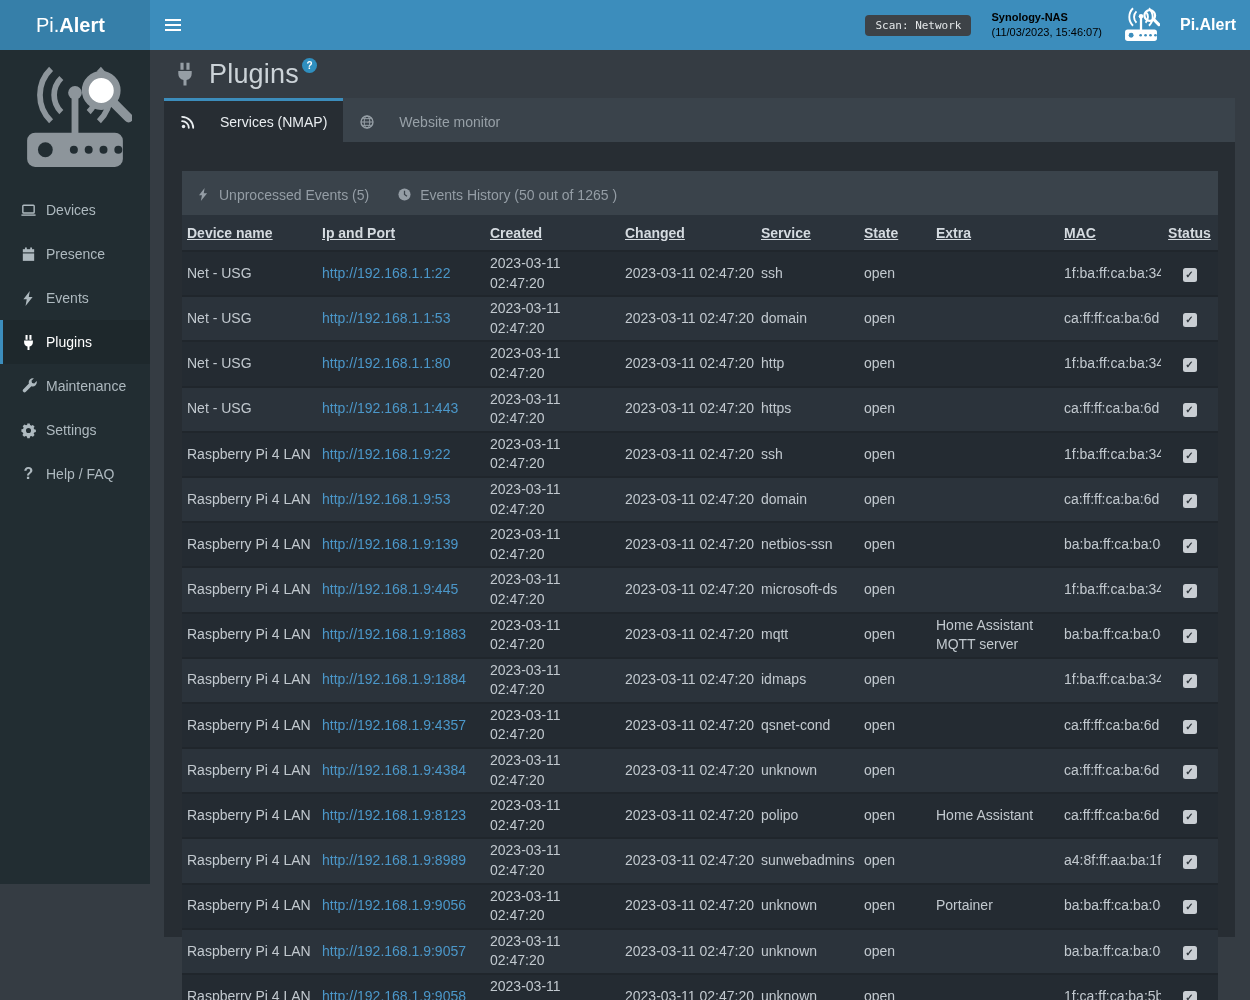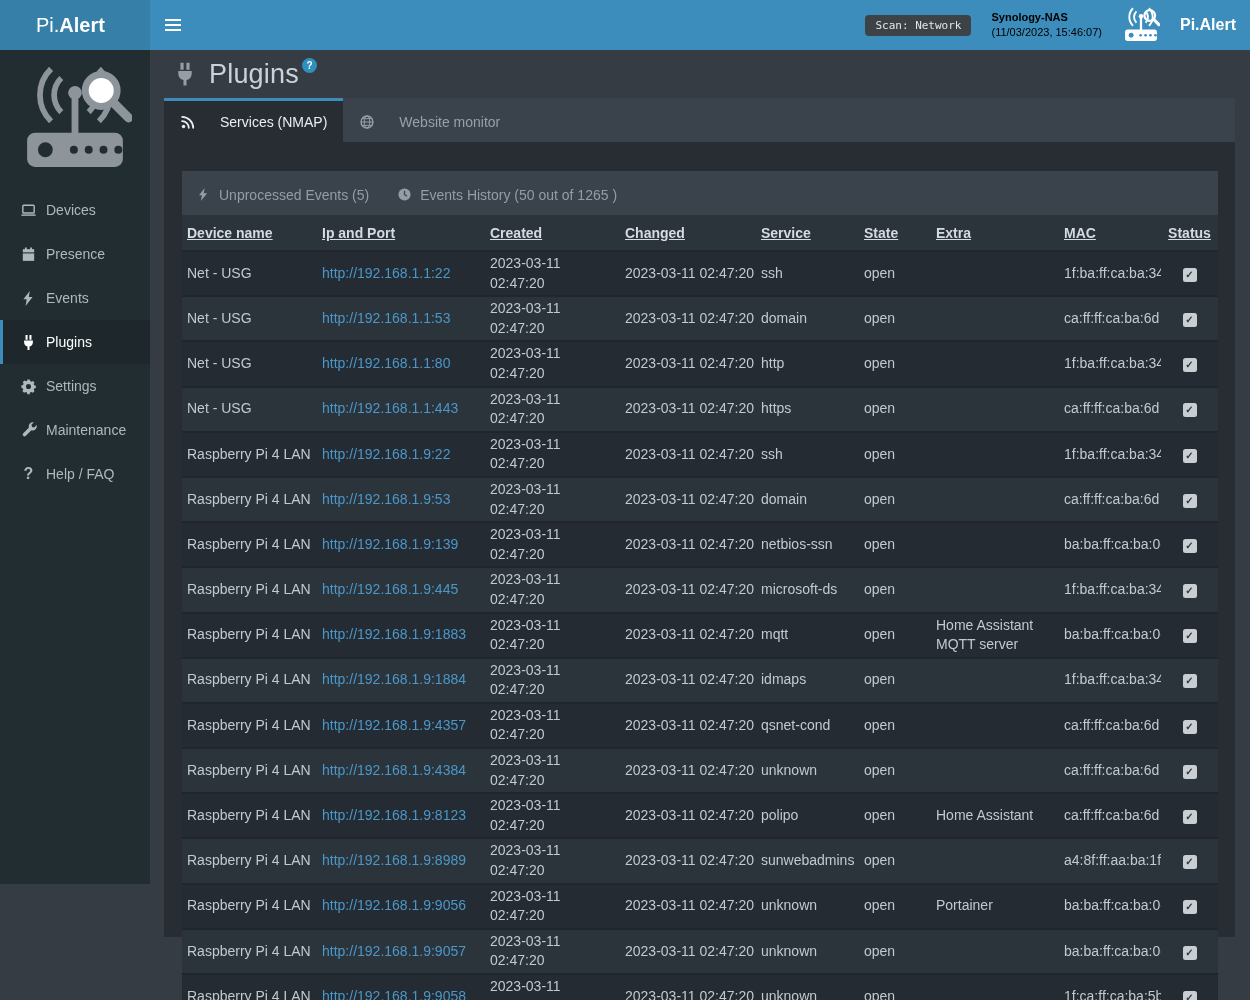--- a/index.html
+++ b/index.html
@@ -178,32 +178,32 @@
         <span class="mi">
           <svg viewBox="0 0 24 24">
             <use href="#i-plug"></use>
           </svg>
         </span>
         <span>Plugins</span>
       </li>
     <li>
         <span class="mi">
           <svg viewBox="0 0 24 24">
-            <use href="#i-gear"></use>
+            <use href="#i-wrench"></use>
           </svg>
         </span>
-        <span>Settings</span>
+        <span>Maintenance</span>
       </li>
     <li>
         <span class="mi">
           <svg viewBox="0 0 24 24">
-            <use href="#i-wrench"></use>
+            <use href="#i-gear"></use>
           </svg>
         </span>
-        <span>Maintenance</span>
+        <span>Settings</span>
       </li>
     <li>
         <span class="mi help-q">?</span>
         <span>Help / FAQ</span>
       </li>
   </ul>
 </div>
 
 <div class="content">
   <div class="page-header">

